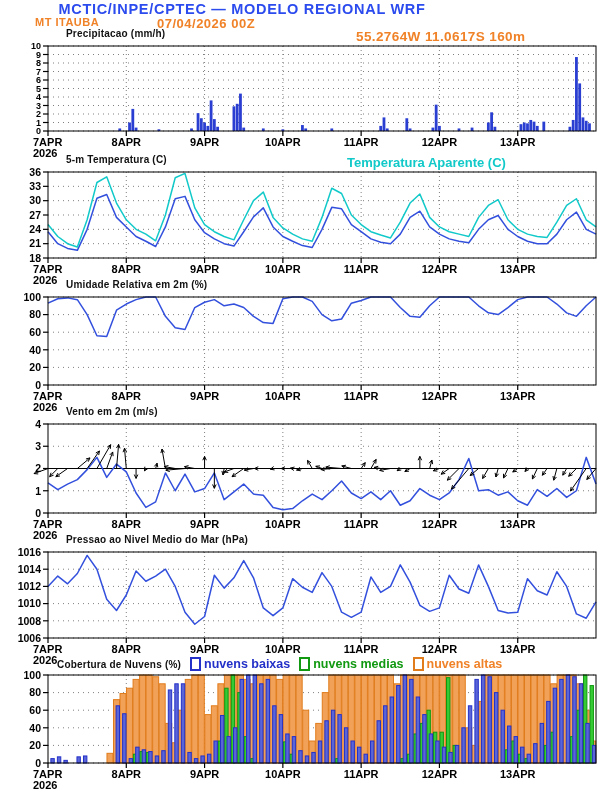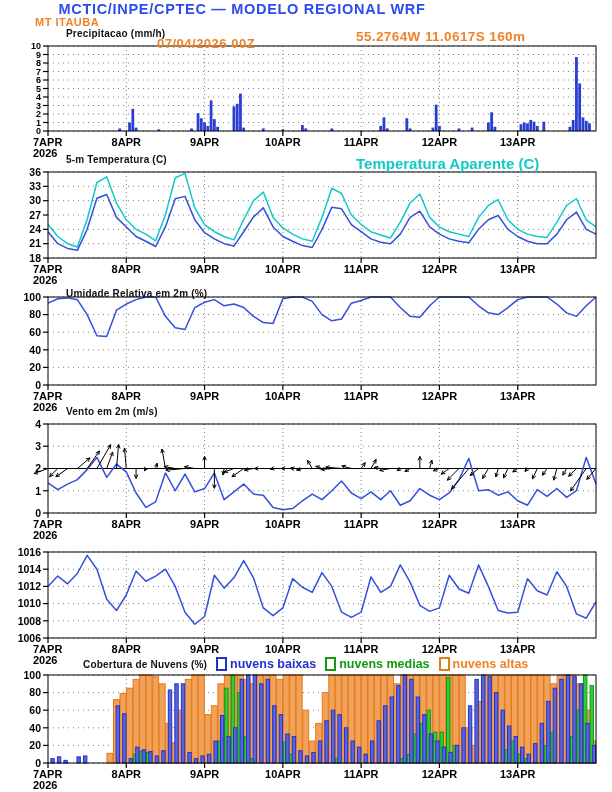--- a/index.html
+++ b/index.html
@@ -4,22 +4,22 @@
 <style>
   html,body{margin:0;padding:0;background:#fff}
   .page{position:relative;width:612px;height:792px;background:#fff;overflow:hidden;
         font-family:"Liberation Sans",sans-serif;font-weight:bold;}
   .abs{position:absolute;white-space:nowrap;z-index:2}
   .hdr{top:1px;left:0;width:484px;text-align:center;font-size:14.5px;letter-spacing:.7px}
   .station{top:16px;left:35px;font-size:11px;letter-spacing:.5px}
   .rundate{top:16px;left:157px;font-size:13px;letter-spacing:.5px}
   .coords{top:29px;left:356px;font-size:13.5px;letter-spacing:.4px}
   .ptitle{font-size:10px;color:#111;letter-spacing:.2px}
-  .cyanlg{top:155px;left:356px;font-size:15px}
-  .cloudrow{top:657px;left:83px;display:flex;gap:9px;align-items:center;font-size:12.5px}
+  .cyanlg{top:155px;left:347px;font-size:13px}
+  .cloudrow{top:657px;left:57px;display:flex;gap:9px;align-items:center;font-size:12.5px}
   .lgitem{display:inline-flex;align-items:center}
   .lgbox{display:inline-block;width:7px;height:10px;border:2px solid #000;background:#fff;margin-right:3px}
   #plots{position:absolute;top:0;left:0;z-index:1}
   #plots text{font-family:"Liberation Sans",sans-serif;font-weight:bold;fill:#000}
 </style>
 </head>
 <body>
 
 <div class="page">
   <svg id="plots" width="612" height="792">
@@ -812,28 +812,29 @@
         <text x="361.14285714285717" y="778" text-anchor="middle" font-size="11">11APR</text>
         <line x1="439.42857142857144" x2="439.42857142857144" y1="763" y2="768" stroke="#000" stroke-width="1.2"></line>
         <text x="439.42857142857144" y="778" text-anchor="middle" font-size="11">12APR</text>
         <line x1="517.7142857142858" x2="517.7142857142858" y1="763" y2="768" stroke="#000" stroke-width="1.2"></line>
         <text x="517.7142857142858" y="778" text-anchor="middle" font-size="11">13APR</text>
       </g>
     </svg>
 
   <div class="abs hdr" style="color: rgb(43, 75, 238);">MCTIC/INPE/CPTEC — MODELO REGIONAL WRF</div>
   <div class="abs station" style="color: rgb(240, 130, 40);">MT ITAUBA</div>
-  <div class="abs rundate" style="color: rgb(240, 130, 40); margin-top: 20px;">07/04/2026 00Z</div>
+  <div class="abs rundate" style="color: rgb(240, 130, 40);">07/04/2026 00Z</div>
   <div class="abs coords" style="color: rgb(240, 130, 40);">55.2764W 11.0617S 160m</div>
 
   <div class="abs ptitle" style="top:28px;left:66px">Precipitacao (mm/h)</div>
   <div class="abs ptitle" style="top:154px;left:66px">5-m Temperatura (C)</div>
   <div class="abs cyanlg" style="color: rgb(18, 201, 201);">Temperatura Aparente (C)</div>
-  <div class="abs ptitle" style="top:288px;left:66px">Umidade Relativa em 2m (%)</div>
+  <div class="abs ptitle" style="top:279px;left:66px">Umidade Relativa em 2m (%)</div>
   <div class="abs ptitle" style="top:406px;left:66px">Vento em 2m (m/s)</div>
+  <div class="abs ptitle" style="top:534px;left:66px">Pressao ao Nivel Medio do Mar (hPa)</div>
 
   <div class="abs cloudrow">
     <span class="ptitle">Cobertura de Nuvens (%)</span>
     <span class="lgitem">
         <span class="lgbox" style="border-color: rgb(36, 49, 200);"></span>
         <span style="color: rgb(36, 49, 200);">nuvens baixas</span>
       </span>
     <span class="lgitem">
         <span class="lgbox" style="border-color: rgb(17, 153, 17);"></span>
         <span style="color: rgb(17, 153, 17);">nuvens medias</span>

